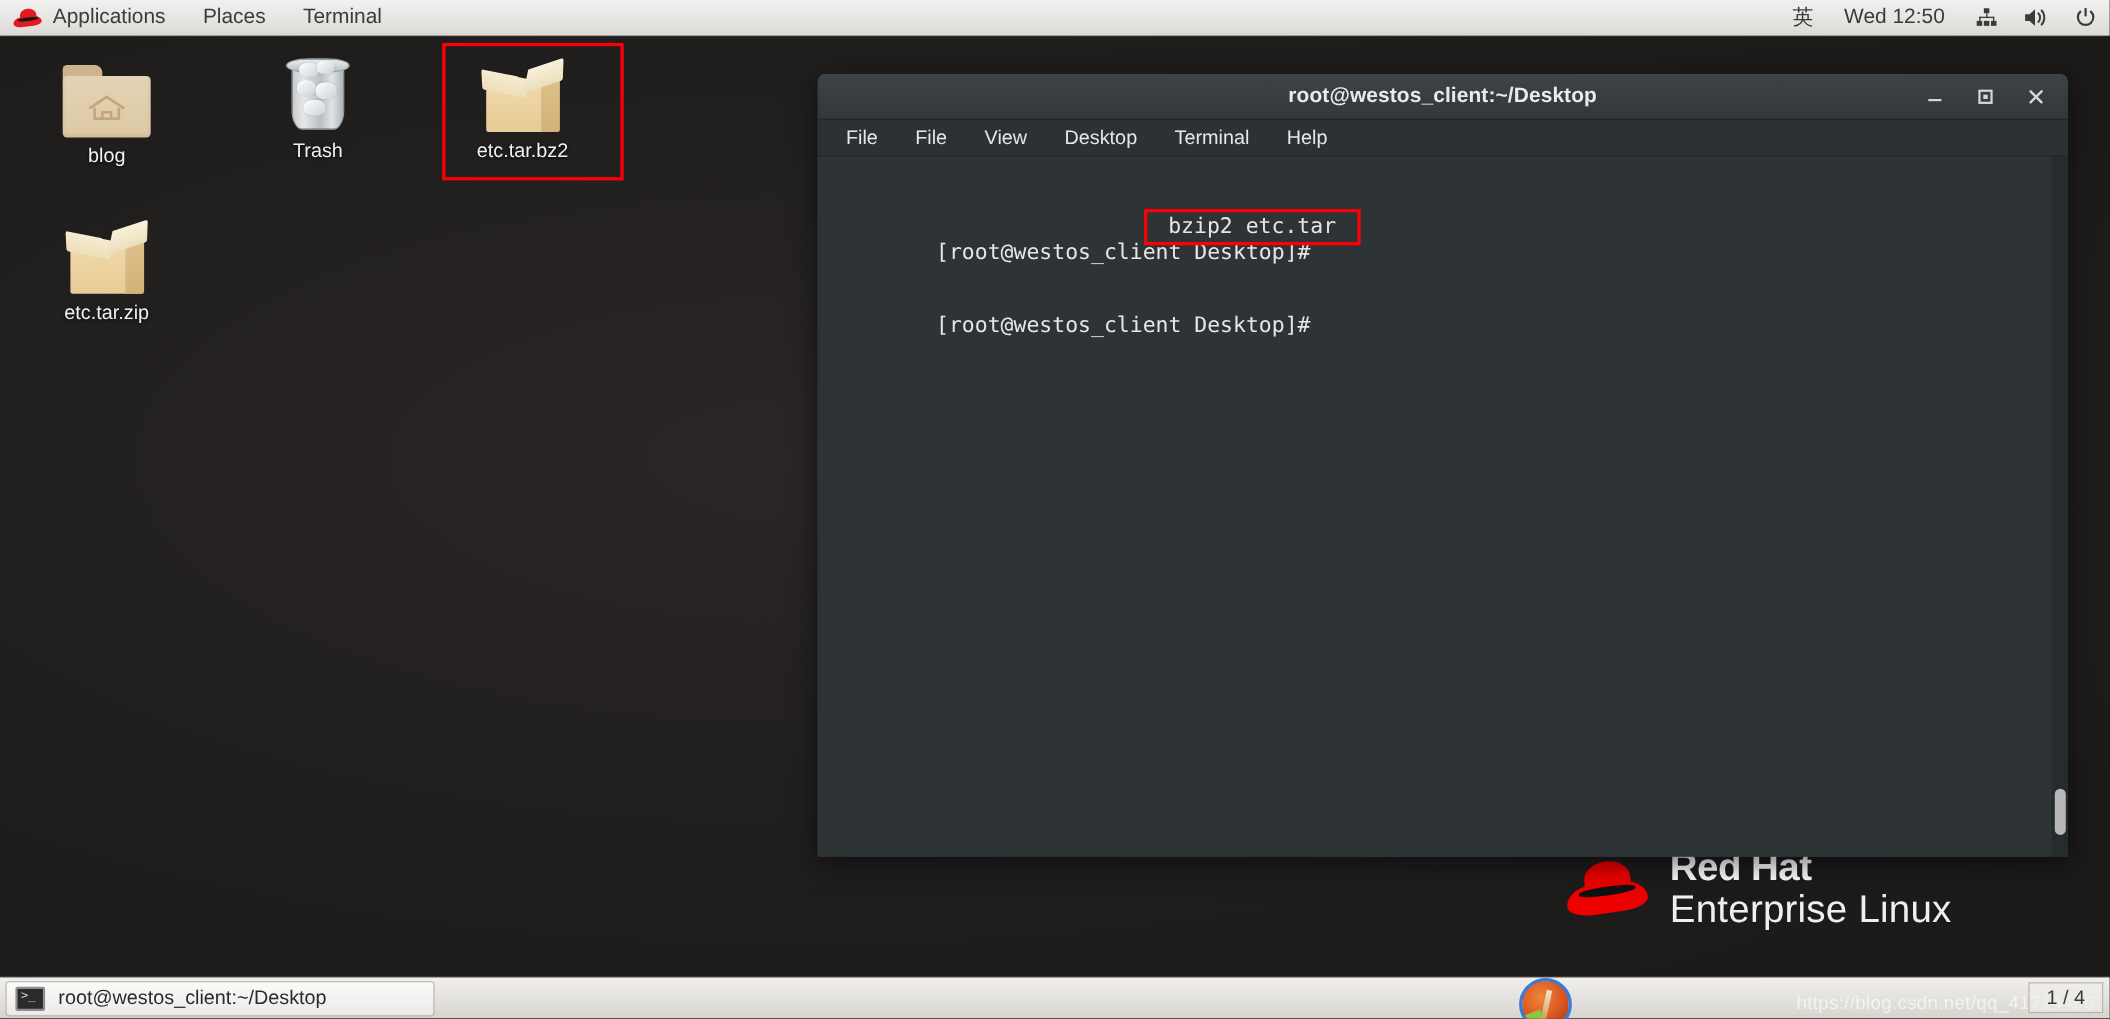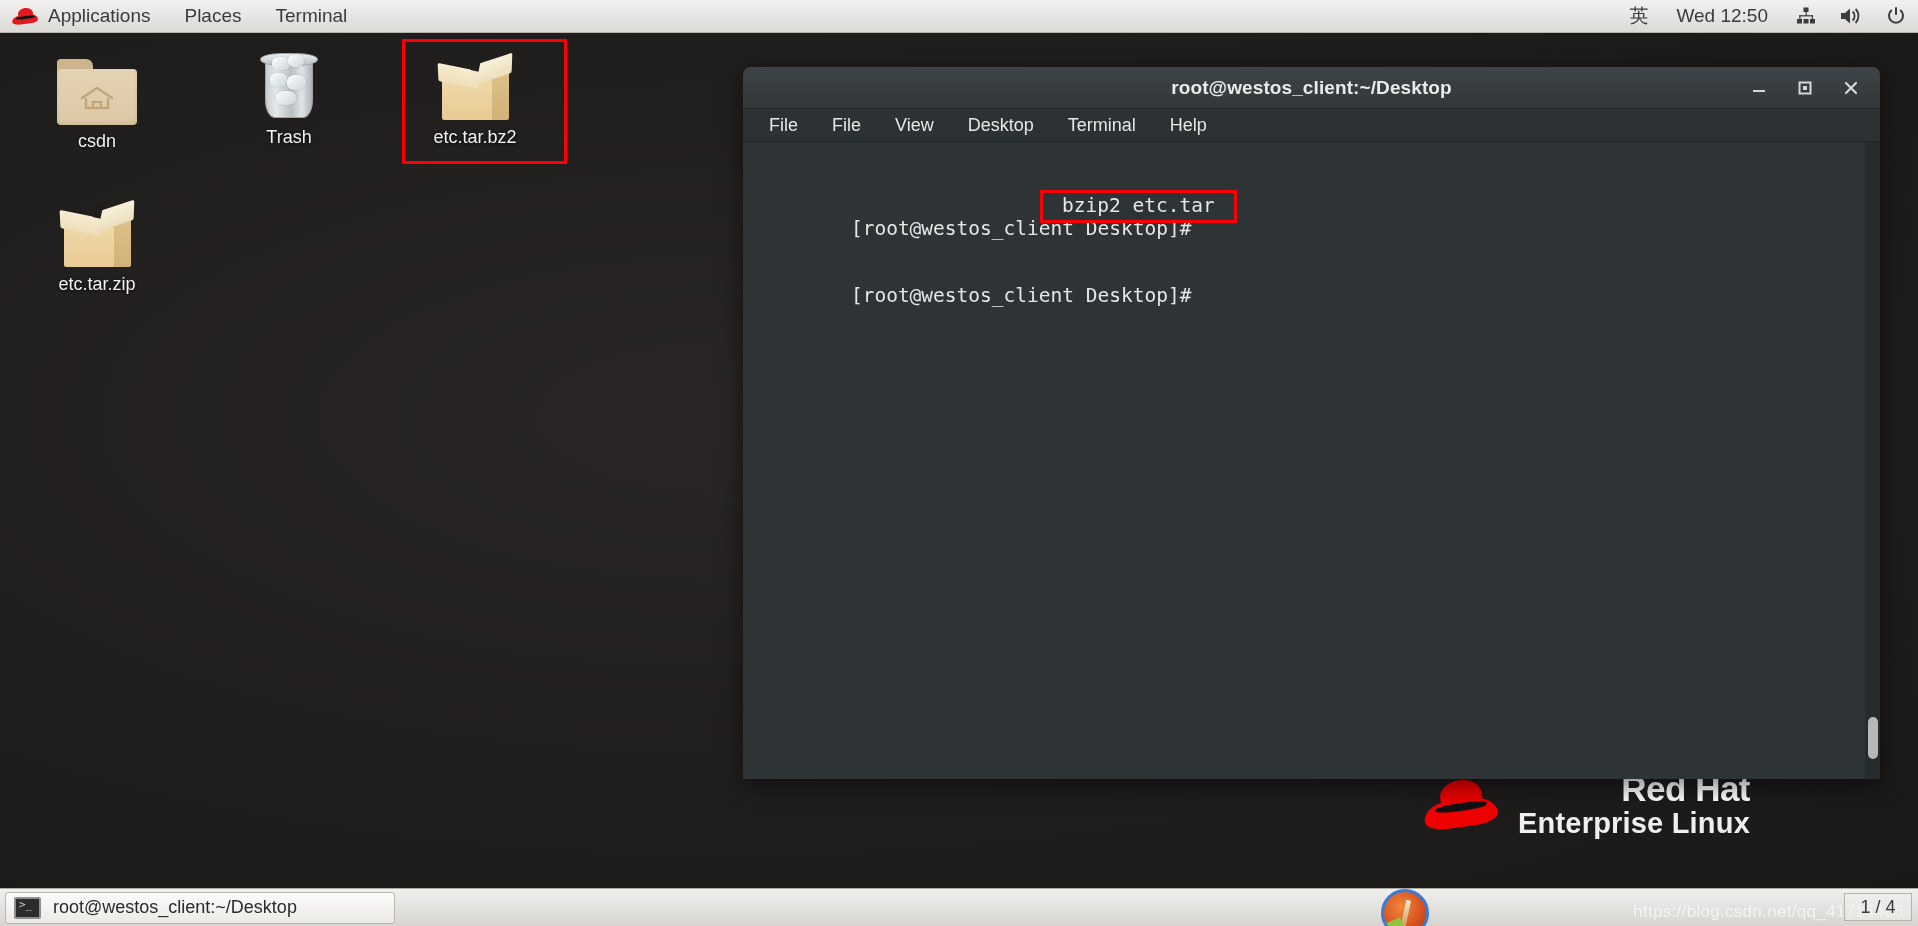--- a/index.html
+++ b/index.html
@@ -186,40 +186,40 @@
     background: #262b2d;
   }
   .term-scroll .thumb {
     position: absolute; left: 3px; width: 10px; height: 42px; bottom: 20px;
     background: #b7b7b7; border-radius: 5px;
   }
 
   
   .rhel {
     position: absolute; left: 1424px; top: 771px;
-    display: flex; align-items: center; gap: 20px; text-align: right;
+    display: flex; align-items: center; gap: 20px;
   }
   .rhel .hat { position: relative; width: 74px; height: 50px; }
   .rhel .hat .brim {
     position: absolute; left: 0; bottom: 3px; width: 74px; height: 27px;
     background: #ee0000; border-radius: 50%/100% 100% 58% 58%;
     transform: rotate(-8deg);
   }
   .rhel .hat .crown {
     position: absolute; left: 16px; top: 0; width: 42px; height: 31px;
     background: #ee0000; border-radius: 60% 60% 18% 18%;
     transform: rotate(-8deg);
   }
   .rhel .hat .band {
     position: absolute; left: 11px; top: 23px; width: 52px; height: 8px;
     background: #111; border-radius: 45%; transform: rotate(-8deg);
   }
   .rhel .words { line-height: 1.0; }
   .rhel .l1 { color: #fff; font-size: 35px; font-weight: 700; letter-spacing: -.5px; }
-  .rhel .l2 { color: #efefef; font-size: 29px; font-weight: 700; letter-spacing: .2px; margin-top: 3px; }
+  .rhel .l2 { color: #efefef; font-size: 35px; font-weight: 400; letter-spacing: .2px; margin-top: 3px; }
 
   
   .taskbar {
     position: absolute; left: 0; bottom: 0; width: 1918px; height: 38px;
     background: linear-gradient(180deg, #f0efed 0%, #e3e1de 55%, #d7d4cf 100%);
     border-top: 1px solid #aeaaa4;
     display: flex; align-items: center;
   }
   .task-btn {
     display: flex; align-items: center; gap: 12px;
@@ -333,21 +333,21 @@
           <div class="body"></div>
           <div class="house">
             <svg viewBox="0 0 36 26" aria-hidden="true">
               <path d="M3 13 L18 3 L33 13" stroke="#c2a67a" stroke-width="2.4" fill="none" stroke-linecap="round" stroke-linejoin="round"></path>
               <path d="M7 13 v10 h22 v-10" stroke="#c2a67a" stroke-width="2.4" fill="none" stroke-linejoin="round"></path>
               <path d="M14 23 v-6 h8 v6" stroke="#c2a67a" stroke-width="2.2" fill="none"></path>
             </svg>
           </div>
         </div>
       </div>
-      <div class="lbl">csdn</div>
+      <div class="lbl">blog</div>
     </div>
 
     <div class="dicon" style="left:222px; top:8px;">
       <div class="glyph">
         <div class="trash">
           <div class="can"></div>
           <div class="lidp"></div>
           <div class="crump" style="left:14px; top:6px; width:18px; height:13px;"></div>
           <div class="crump" style="left:30px; top:4px; width:16px; height:12px;"></div>
           <div class="crump" style="left:12px; top:22px; width:17px; height:14px;"></div>

